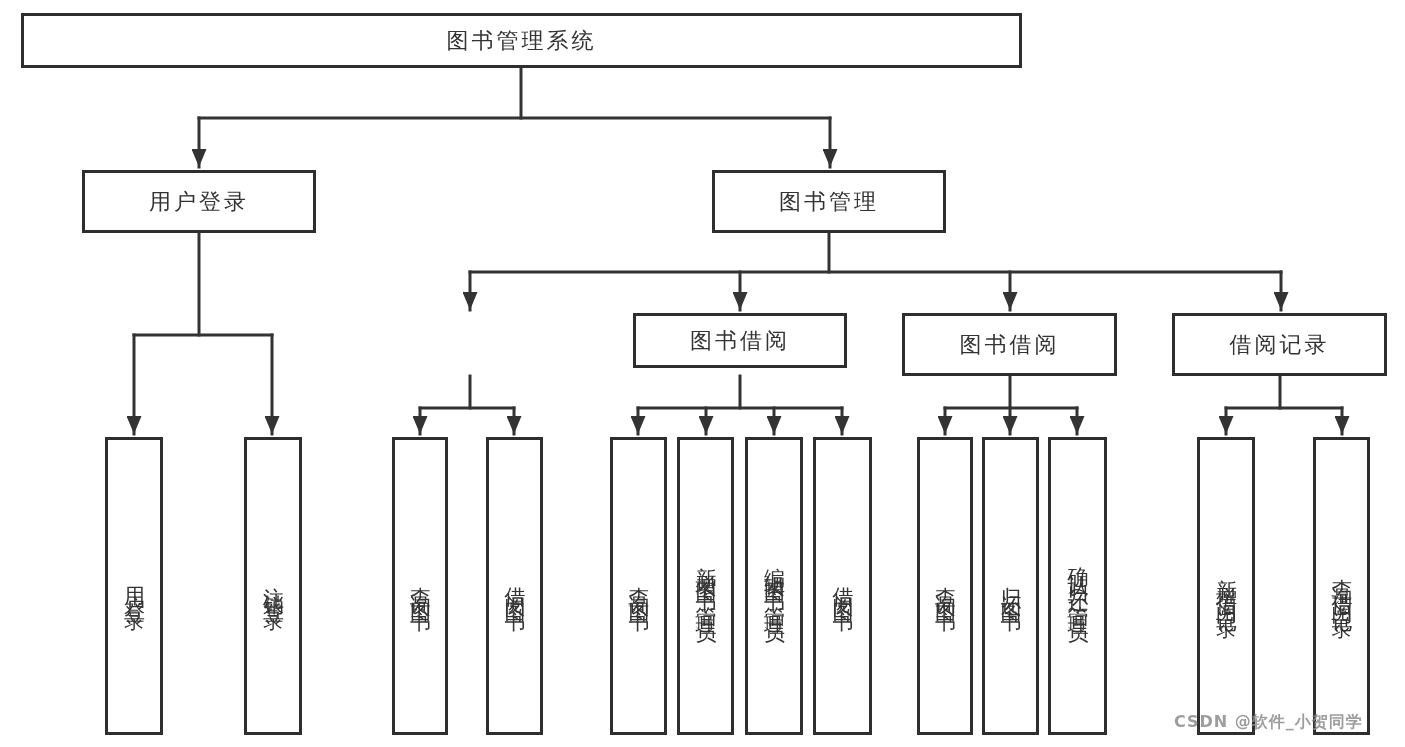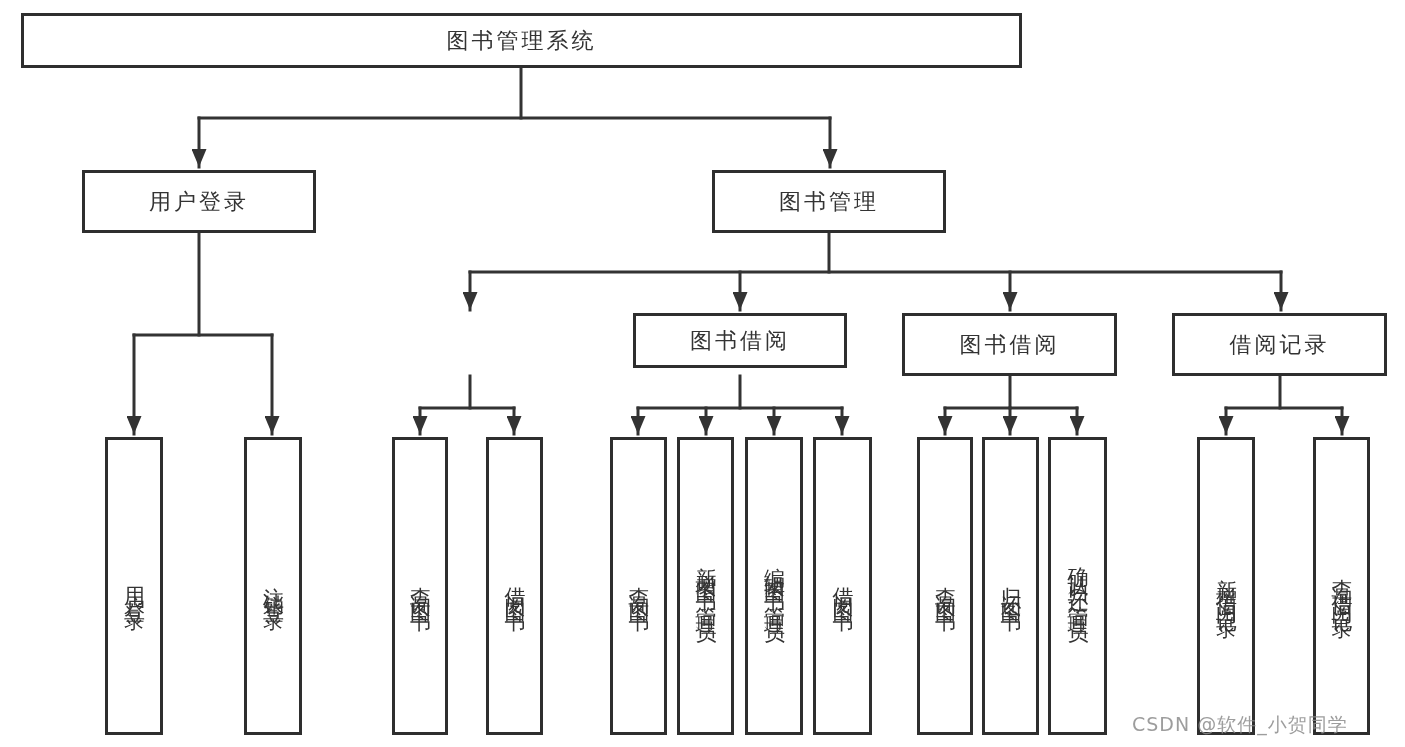--- a/index.html
+++ b/index.html
@@ -10,22 +10,22 @@
   .box{
     position:absolute;box-sizing:border-box;background:#ffffff;
     border:3px solid #2e2e2e;display:flex;align-items:center;justify-content:center;
     color:#333333;font-size:22px;letter-spacing:3px;line-height:1;
   }
   .v{
     writing-mode:vertical-rl;text-orientation:mixed;
     font-size:21px;letter-spacing:8px;
   }
   .watermark{
-    position:absolute;left:1132px;top:712px;z-index:5;
-    font-size:19px;color:rgba(140,140,140,0.85);letter-spacing:1px;white-space:nowrap;
+    position:absolute;left:1174px;top:712px;z-index:5;
+    font-size:16px;color:rgba(140,140,140,0.85);letter-spacing:1px;white-space:nowrap;font-weight:bold;
   }
 </style>
 </head>
 <body>
 
 <div class="diagram">
 
   <svg class="connectors" width="1405" height="747" viewBox="0 0 1405 747">
     <defs>
       <marker id="arw" viewBox="0 0 12 10" refX="12" refY="5" markerUnits="userSpaceOnUse" markerWidth="22" markerHeight="15" orient="auto">

